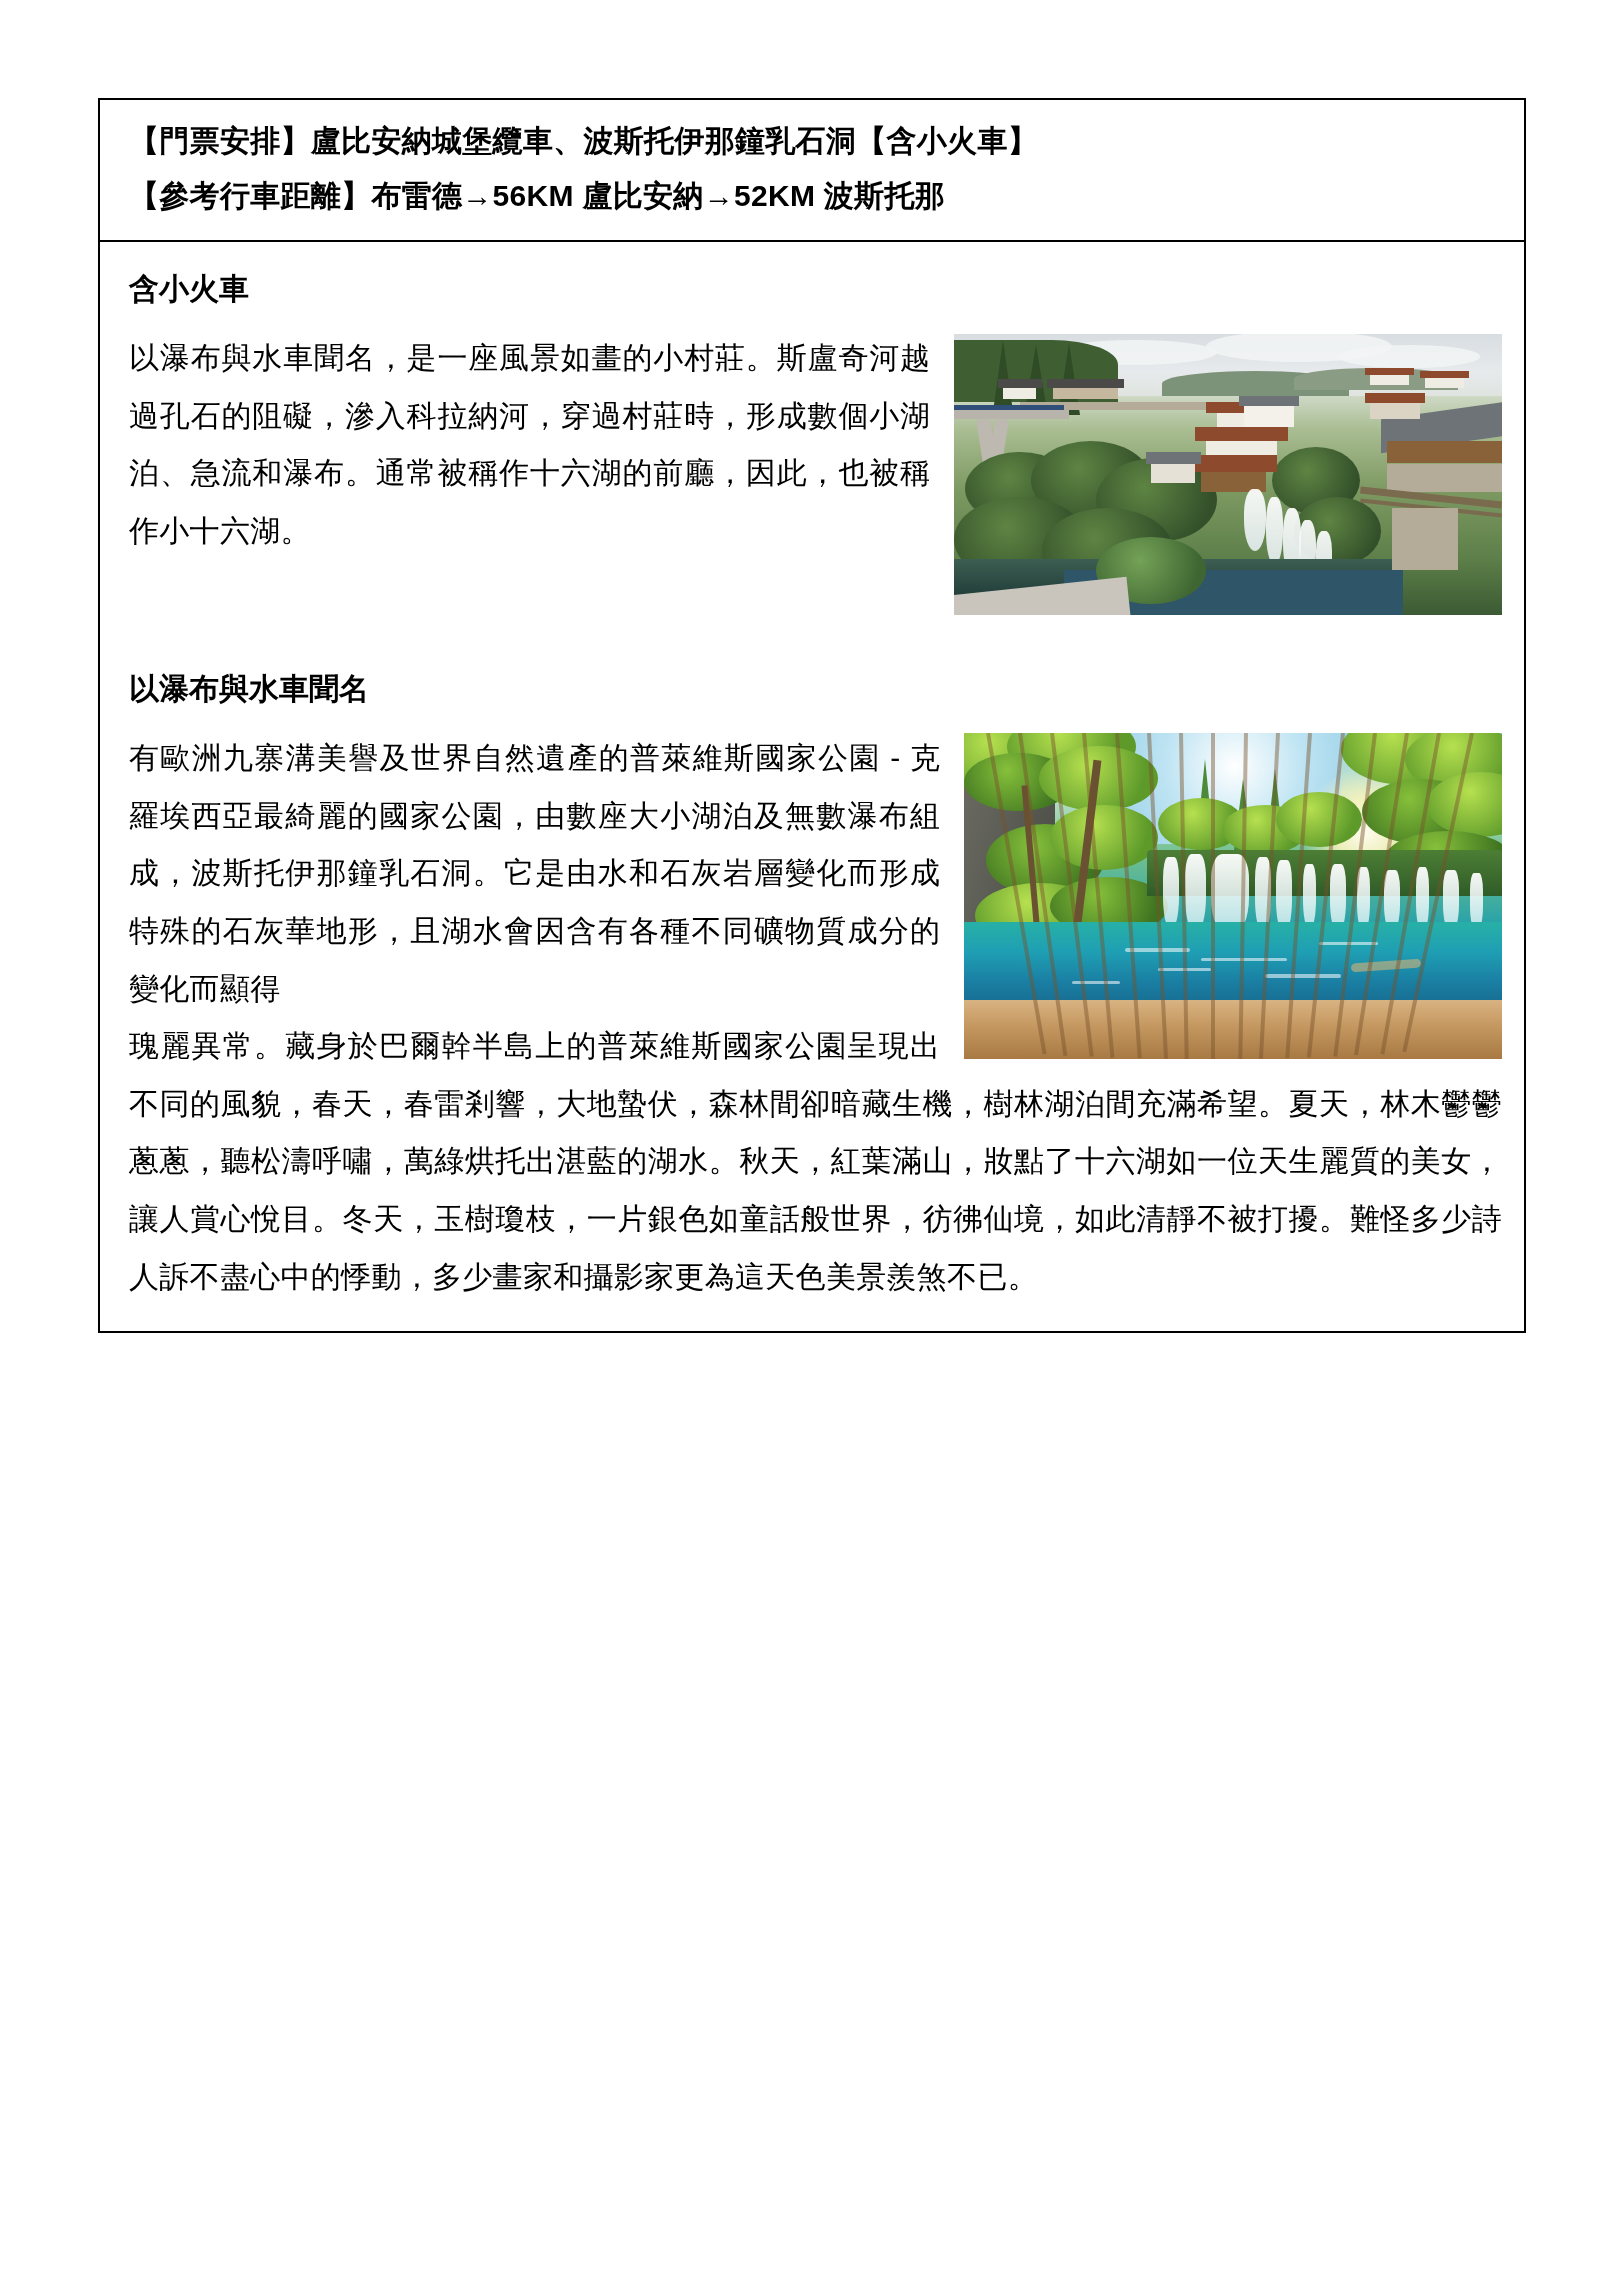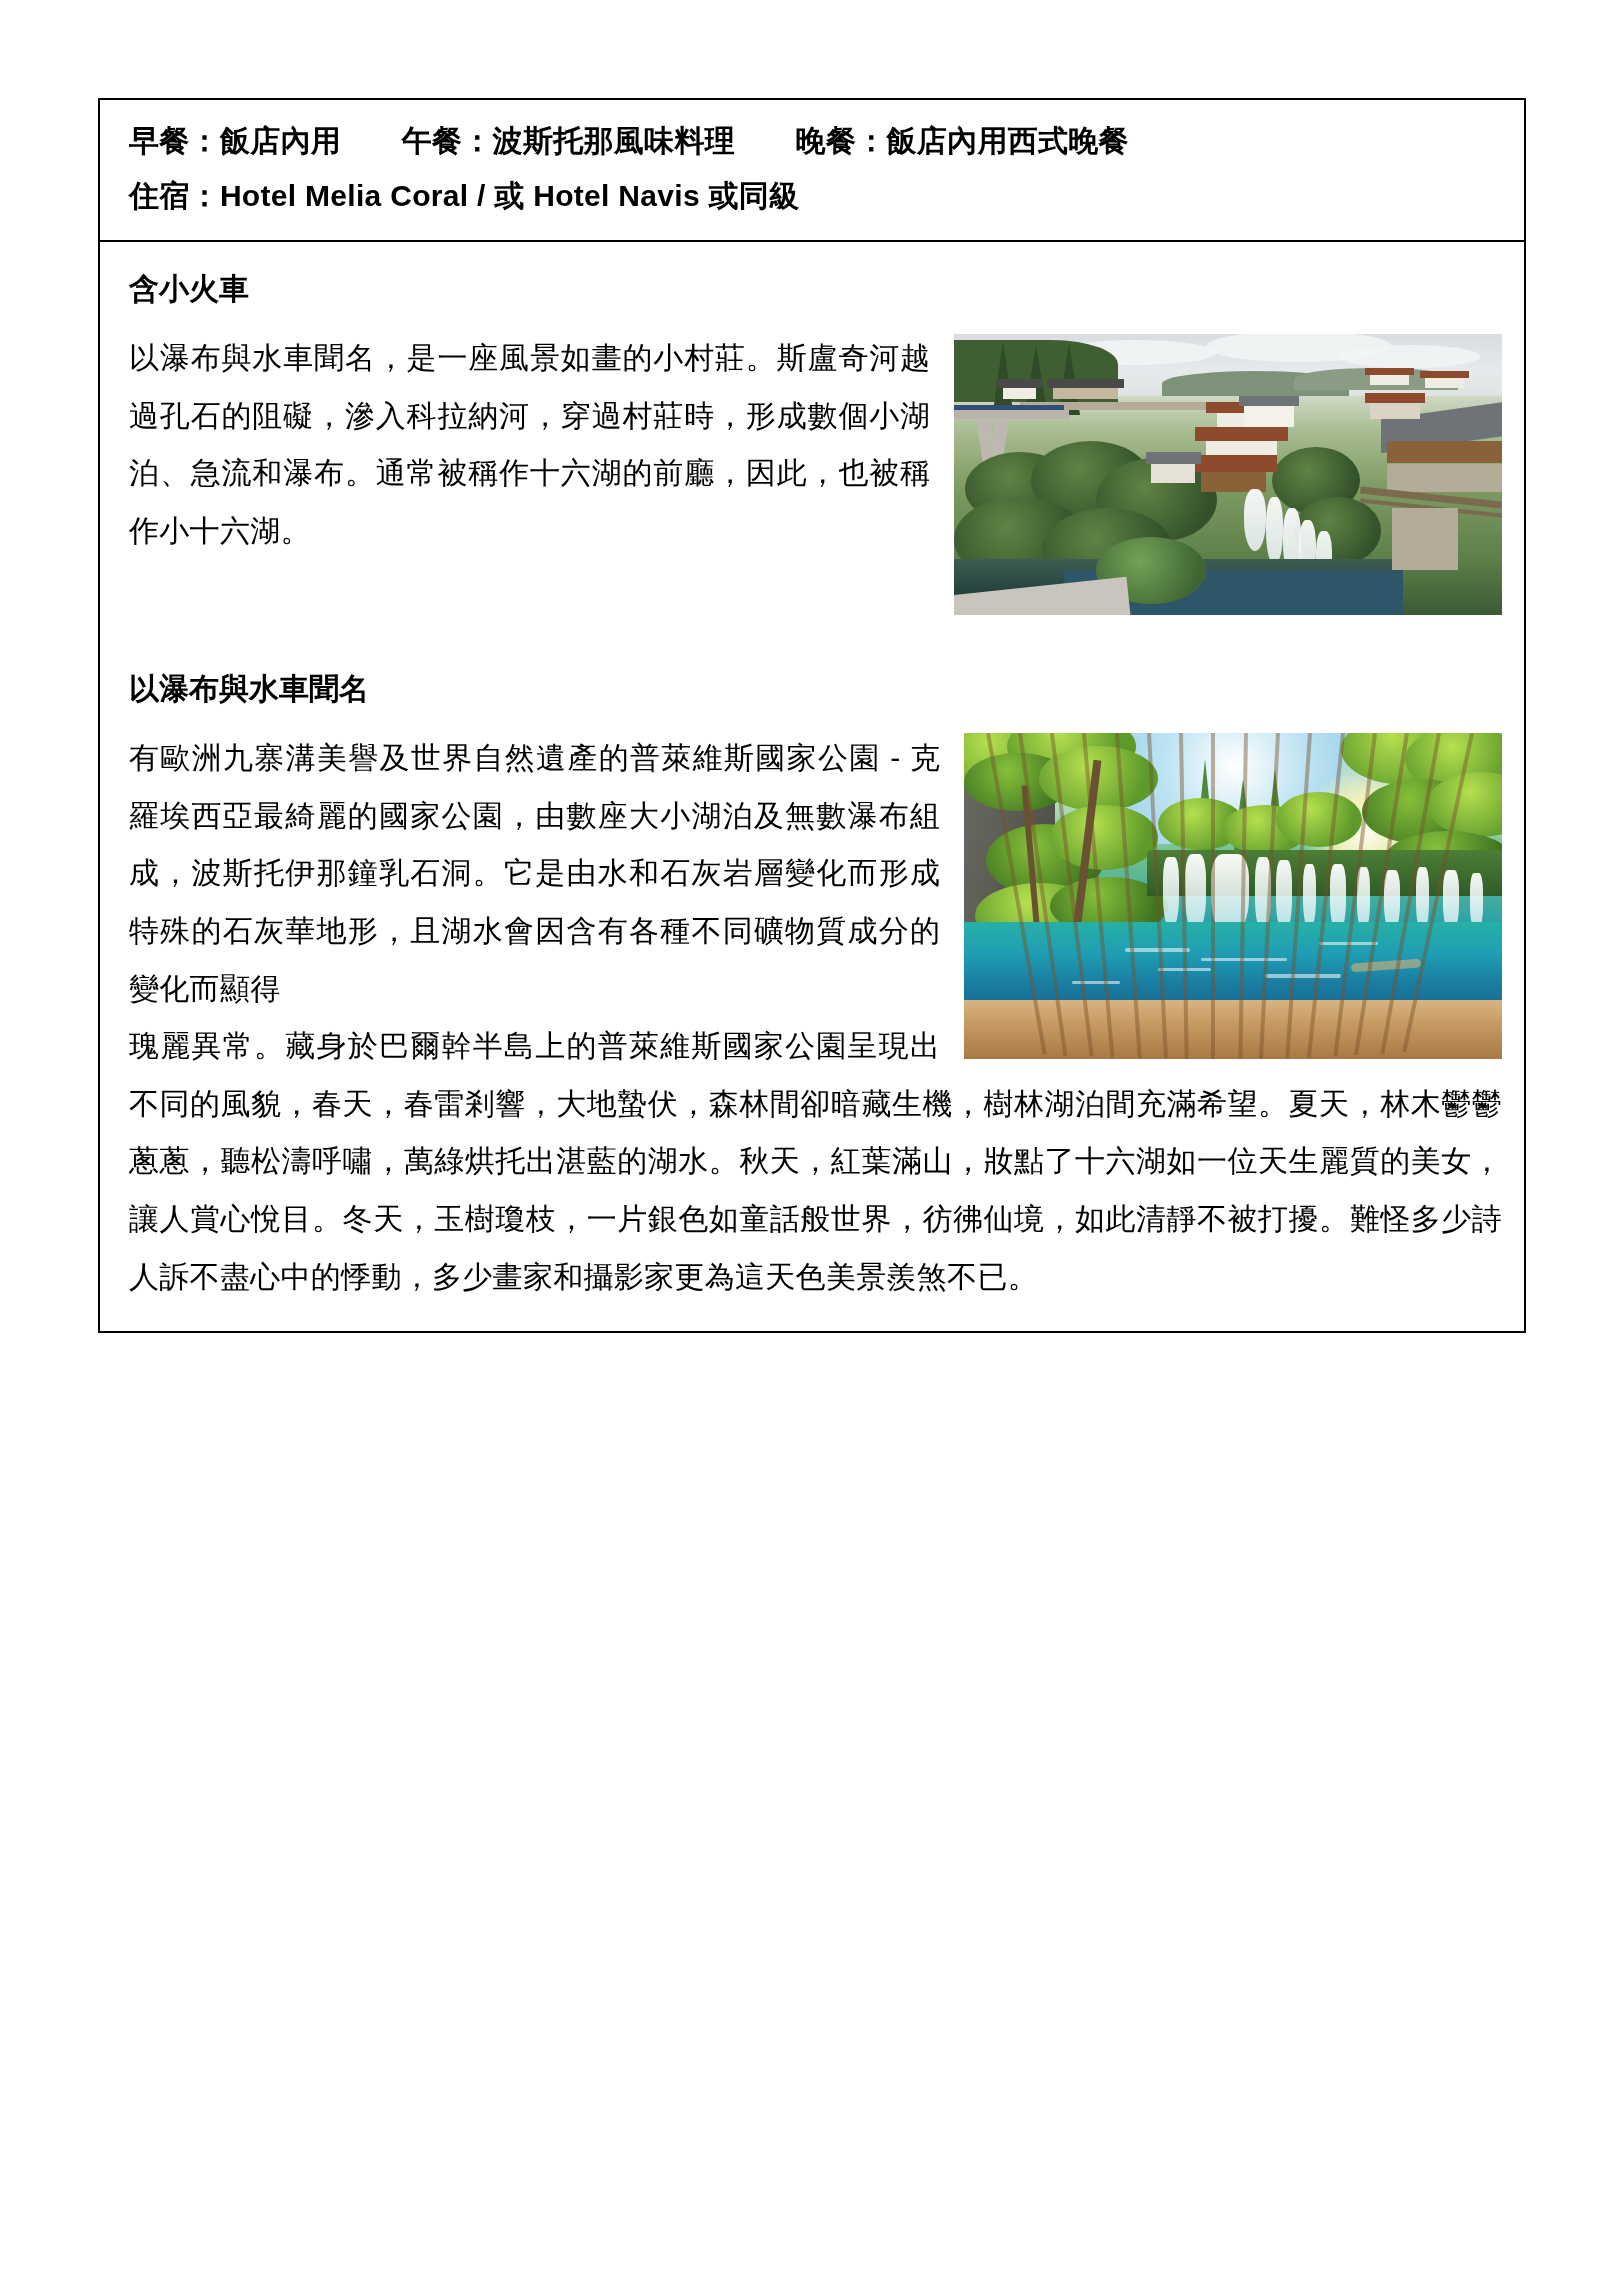--- a/index.html
+++ b/index.html
@@ -157,30 +157,30 @@
 <body>
 
 <div class="page">
 
   <table class="doc-table">
     <colgroup>
         <col style="width:1426px">
       </colgroup>
     <tbody>
 
-
       <tr>
         <td>
           <div class="cell-inner">
-            <div class="line meals">早餐：飯店內用　　午餐：波斯托那風味料理　　晚餐：飯店內用西式晚餐</div>
+            <div class="line">【門票安排】盧比安納城堡纜車、波斯托伊那鐘乳石洞【含小火車】</div>
             <div class="gap-sm"></div>
-            <div class="line">住宿：Hotel Melia Coral / 或  Hotel Navis 或同級</div>
+            <div class="line">【參考行車距離】布雷德→56KM 盧比安納→52KM 波斯托那</div>
           </div>
         </td>
       </tr>
+
 
 
       <tr>
         <td class="body-cell">
           <div class="cell-inner">
 
             <div class="sec-head">含小火車</div>
 
             <div class="clearfix">
               <div class="photo photo-rastoke rastoke">

